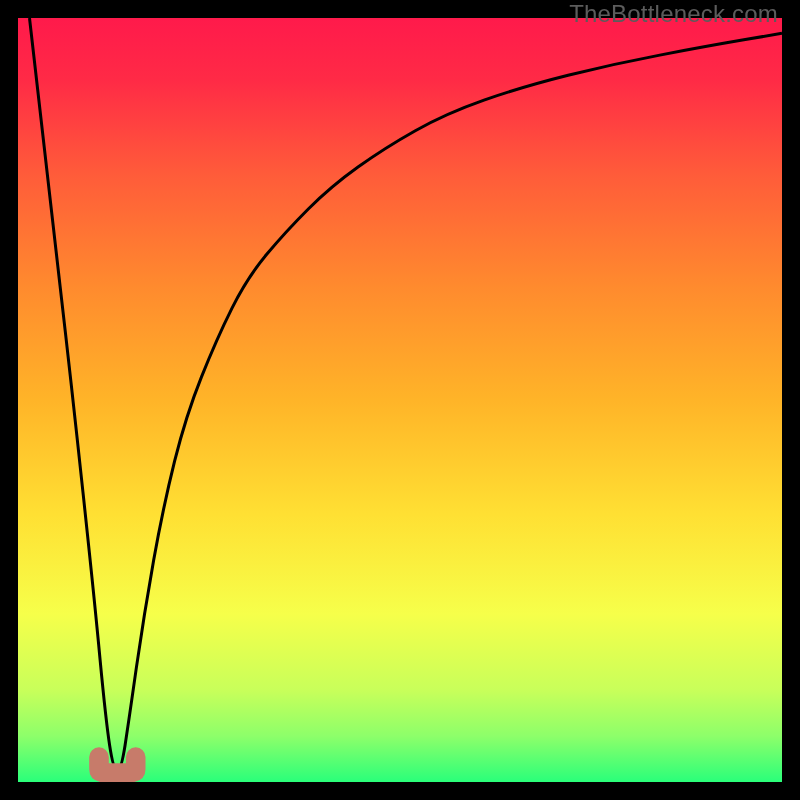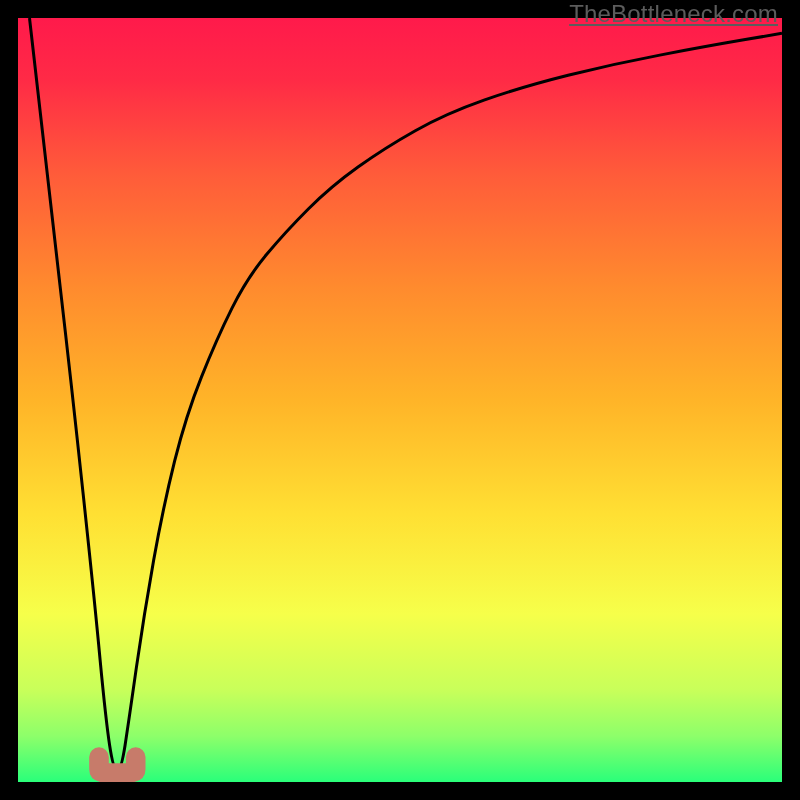--- a/index.html
+++ b/index.html
@@ -28,21 +28,20 @@
   }
   .watermark {
     position: absolute;
     top: 0px;
     right: 22px;
     color: #5c5c5c;
     font-size: 24px;
     font-weight: 400;
     letter-spacing: 0.2px;
     user-select: none;
-    text-decoration: underline;
   }
 </style>
 </head>
 <body>
 
 <div class="frame">
   <svg class="plot" viewBox="0 0 764 764" preserveAspectRatio="none">
     <defs>
       <linearGradient id="bg-grad" x1="0" y1="0" x2="0" y2="1">
           <stop offset="0.0%" stop-color="#ff1a4b"></stop>

